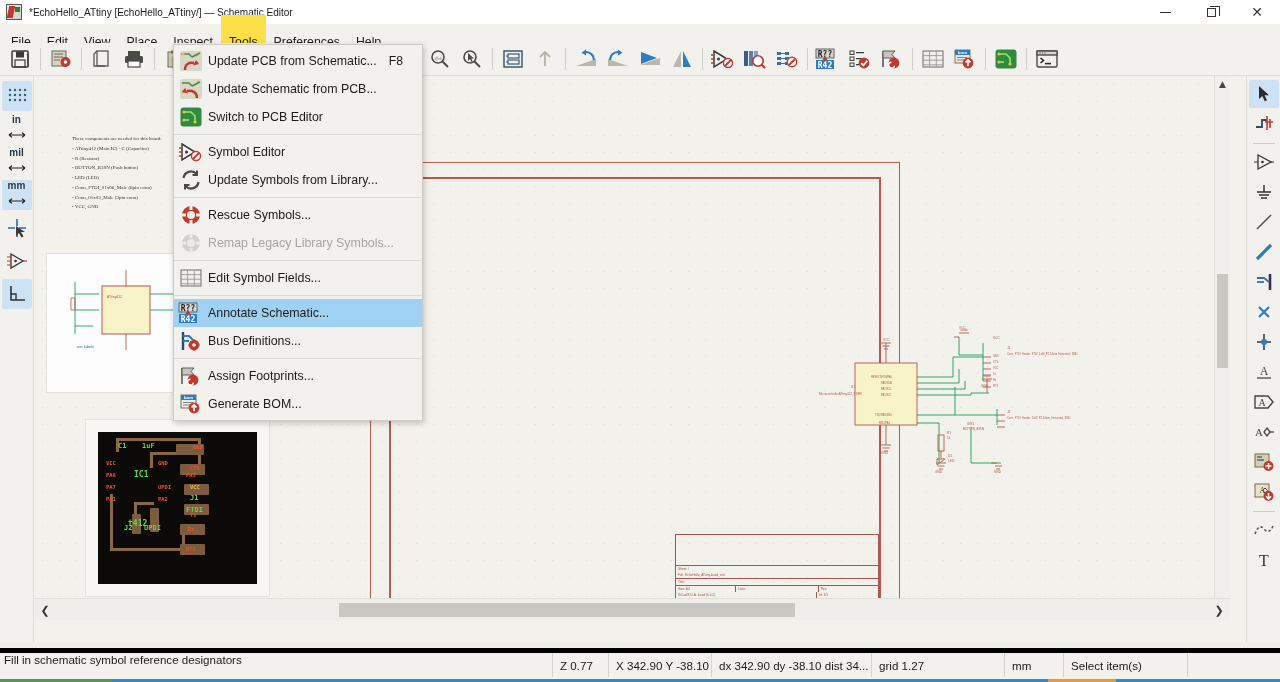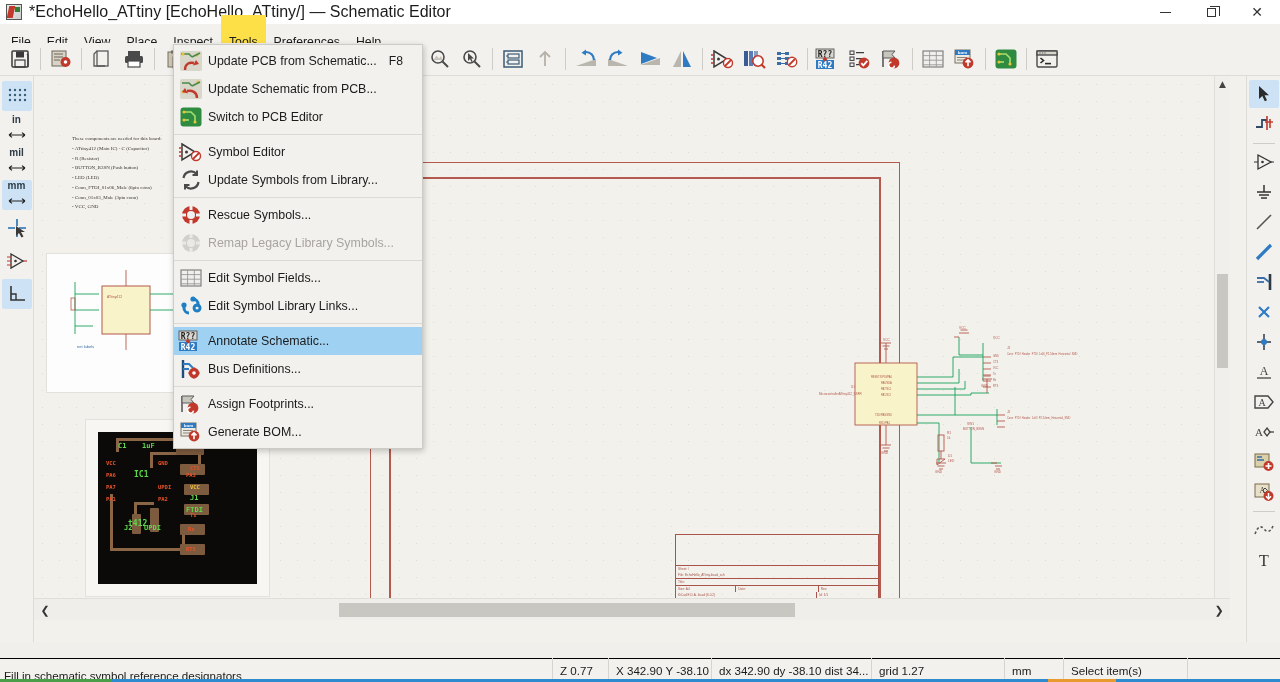--- a/index.html
+++ b/index.html
@@ -26,21 +26,21 @@
   }
   .titlebar .appicon .sq::after {
     content: ""; position: absolute; left: 1px; top: 1px; width: 6px; height: 12px;
     background: #c0392b; transform: skewX(-12deg);
   }
   .titlebar .appicon .sq::before {
     content: ""; position: absolute; right: 1px; top: 2px; width: 5px; height: 5px;
     background: #2e7d32;
   }
   .titlebar .ttl {
-    font-size: 16px; color: #1b1b1b; white-space: nowrap;
+    font-size: 10px; color: #1b1b1b; white-space: nowrap;
   }
   .wincontrols { position: absolute; right: 0; top: 0; height: 24px; display: flex; }
   .wincontrols div {
     width: 46px; height: 24px; display: flex; align-items: center; justify-content: center;
     color: #333; font-size: 12px;
   }
   .wc-min { width: 11px; height: 1px; background: #333; }
   .wc-max { width: 9px; height: 9px; border: 1px solid #333; position: relative; }
   .wc-max::after { content:""; position:absolute; left:2px; top:-3px; width:9px; height:9px;
     border:1px solid #333; border-bottom:none; border-left:none; }
@@ -167,23 +167,23 @@
   .ditem { height:28px; display:flex; align-items:center; position:relative; cursor:default; }
   .ditem.hl { background:#9fd2f2; }
   .ditem.disabled .dlabel { color:#a8a5a0; }
   .dicon { width:34px; height:28px; display:flex; align-items:center; justify-content:center; flex:none; }
   .dlabel { font-size:12.4px; color:#1b1b1b; flex:1; white-space:nowrap; }
   .dkey { font-size:12.2px; color:#1b1b1b; padding-right:20px;padding-left:12px; }
   .dsep { height:1px; background:#dbd9d3; margin:3px 0; }
 
   
   .statusbar {
-    position:absolute; bottom:0; left:0; width:1280px; height:24px;
-    background:#f2f1ee; border-top:1px solid #000000;
-    display:flex; align-items:flex-end; font-size:11.6px; color:#1b1b1b;
+    position:absolute; bottom:0; left:0; width:1280px; height:34px;
+    background:#f2f1ee; border-top:5px solid #000000;
+    display:flex; align-items:flex-start; font-size:11.6px; color:#1b1b1b;
   }
   .sbmsg { padding-left:4px; flex:none; width:552px; white-space:nowrap; }
   .sbcell { border-left:1px solid #d6d4ce; height:24px; display:flex; align-items:center;
             padding:0 7px; white-space:nowrap; flex:none; }
   .sbfill { flex:1; border-left:1px solid #d6d4ce; height:24px; }
   .accentline { position:absolute; bottom:0; left:0; width:1280px; height:3px; display:flex; }
   .accentline i { display:block; height:3px; }
 </style>
 </head>
 <body>
@@ -914,33 +914,20 @@
       <div class="ditem">
         <span class="dicon">
           <svg width="24" height="20" viewBox="0 0 24 20">
             <rect x="2" y="2" width="20" height="16" fill="#f0efeb" stroke="#777" stroke-width="1.1"></rect>
             <path d="M2 6.6h20M2 11.2h20M2 15.8h20M8.6 2v16M15.3 2v16" stroke="#999" stroke-width="0.9"></path>
           </svg>
         </span>
         <span class="dlabel">Edit Symbol Fields...</span>
         <span class="dkey"></span>
       </div>
-      <div class="ditem">
-        <span class="dicon">
-          <svg width="24" height="22" viewBox="0 0 24 22">
-            <path d="M14 4 a5 5 0 0 1 5 5 v3" stroke="#1f7fc4" stroke-width="3" fill="none"></path>
-            <path d="M10 18 a5 5 0 0 1 -5 -5 v-3" stroke="#1f7fc4" stroke-width="3" fill="none"></path>
-            <circle cx="14" cy="4" r="2.6" fill="#1f7fc4"></circle>
-            <circle cx="5" cy="10" r="2.6" fill="#1f7fc4"></circle>
-            <path d="M18 10 a3 3 0 1 0 0.1 0" stroke="#1f7fc4" stroke-width="3" fill="none"></path>
-          </svg>
-        </span>
-        <span class="dlabel">Edit Symbol Library Links...</span>
-        <span class="dkey"></span>
-      </div>
       <div class="dsep"></div>
       <div class="ditem hl">
         <span class="dicon">
           <svg width="26" height="22" viewBox="0 0 26 22">
             <rect x="1" y="1" width="18" height="9" fill="#d8d6d0" stroke="#555" stroke-width="0.9"></rect>
             <text x="10" y="8.5" font-size="8" text-anchor="middle" fill="#222" font-family="DejaVu Sans Mono, monospace" font-weight="bold">R??</text>
             <rect x="1" y="12" width="18" height="9" fill="#2e7bc4"></rect>
             <text x="10" y="19.5" font-size="8" text-anchor="middle" fill="#fff" font-family="DejaVu Sans Mono, monospace" font-weight="bold">R42</text>
             <path d="M10 9 l0 3 M8 10.5 l2 2 l2 -2" stroke="#c0392b" stroke-width="1.6" fill="none"></path>
           </svg>

